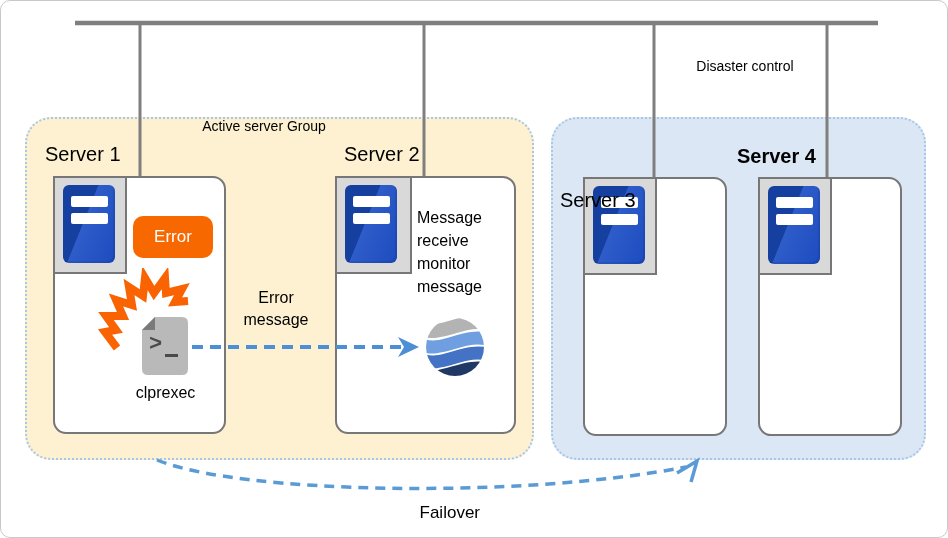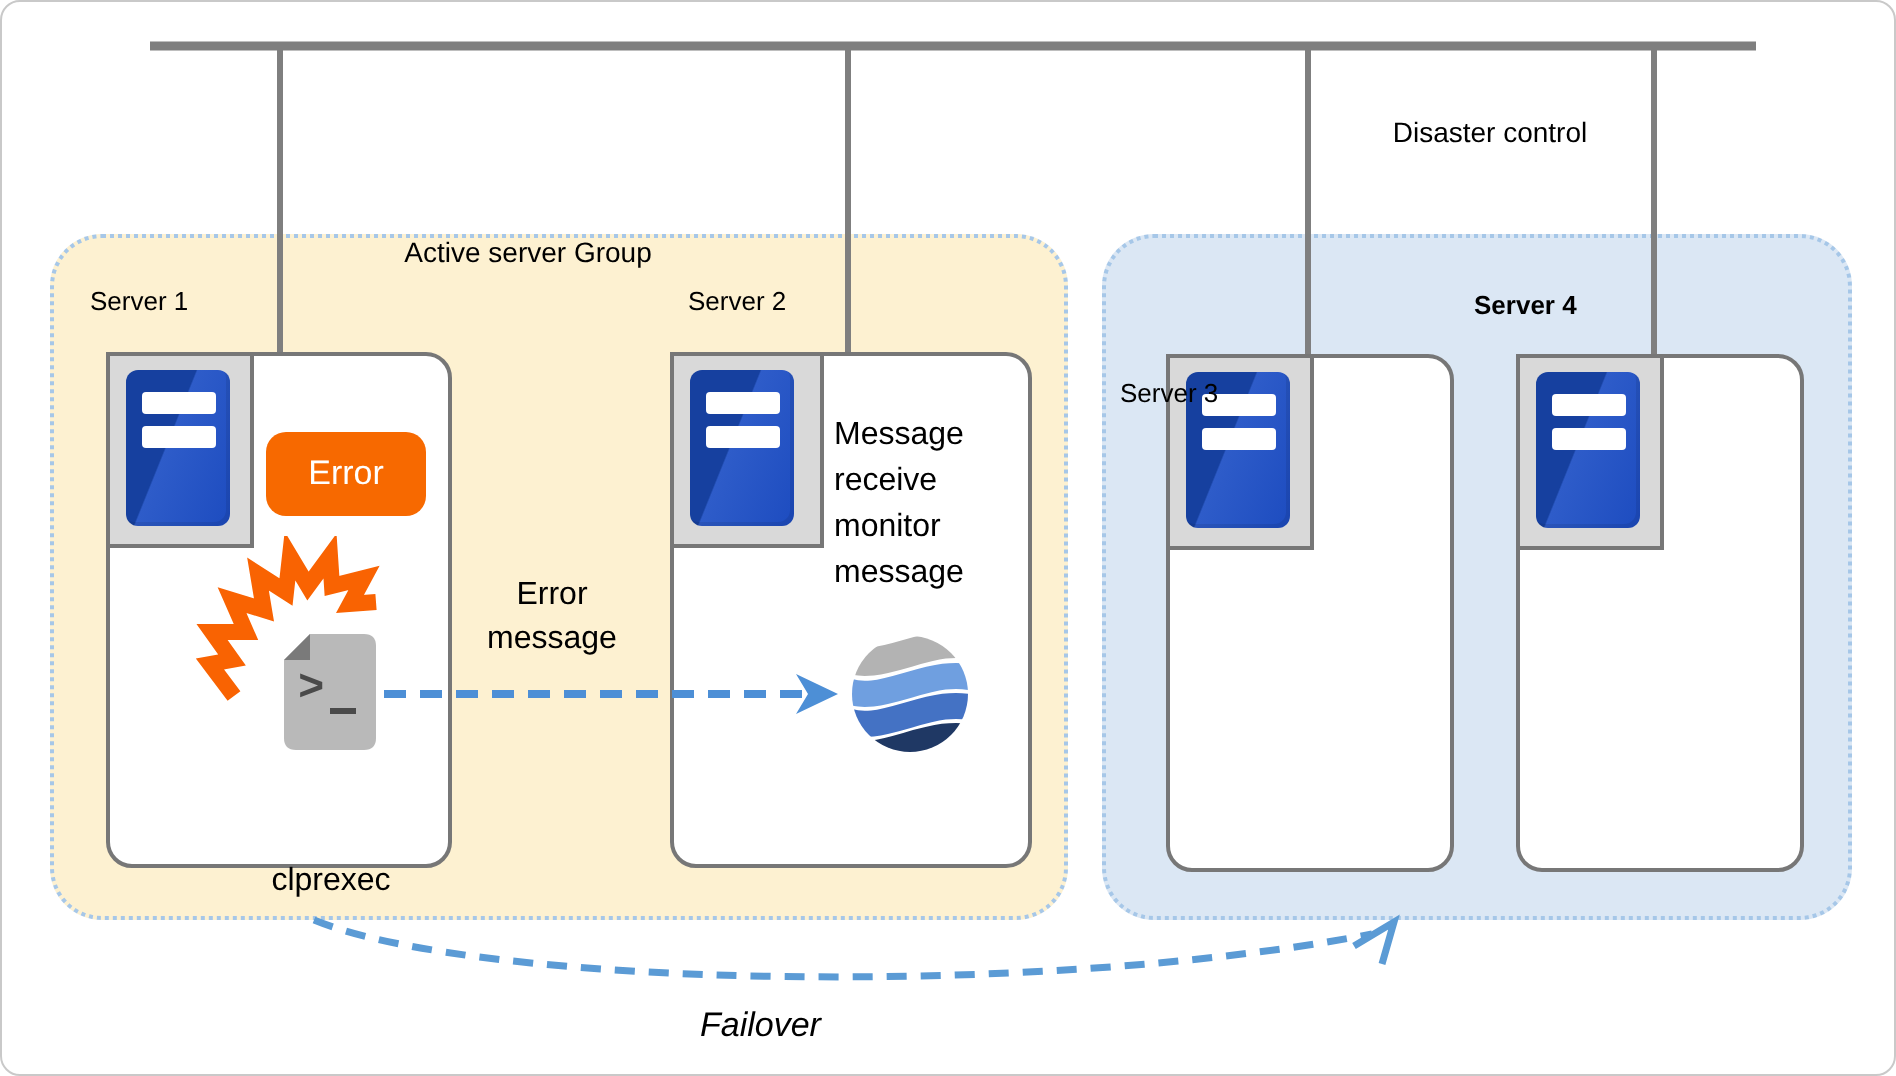--- a/index.html
+++ b/index.html
@@ -17,21 +17,21 @@
   .group{position:absolute;border:2.5px dotted #a6c7e8;border-radius:26px;z-index:1;}
   .group.active{left:25px;top:117px;width:505px;height:339px;background:#fdf1d1;}
   .group.disaster{left:551px;top:117px;width:371px;height:339px;background:#dbe7f4;}
 
   
   .group-label{position:absolute;z-index:6;font-size:14px;line-height:21px;text-align:center;}
   .group-label.active{left:158px;top:77px;width:212px;margin-top:39px;}
   .group-label.disaster{left:645px;top:56px;width:200px;}
 
   
-  .server-name{position:absolute;z-index:6;font-size:13px;}
+  .server-name{position:absolute;z-index:6;font-size:20px;}
   .server-name.s1{left:45px;top:143px;}
   .server-name.s2{left:344px;top:143px;}
   .server-name.s3{left:560px;top:145px;margin-top:44px;}
   .server-name.s4{left:737px;top:145px;font-weight:bold;}
 
   
   .server-box{position:absolute;background:#ffffff;border:2.5px solid #777777;border-radius:13px;z-index:5;}
   .server-box.s1{left:53px;top:176px;width:169px;height:254px;}
   .server-box.s2{left:335px;top:176px;width:177px;height:254px;}
   .server-box.s3{left:583px;top:177px;width:140px;height:255px;}
@@ -52,32 +52,32 @@
 
   
   .error-badge{position:absolute;left:133px;top:216px;width:80px;height:42px;z-index:7;
     background:#f76900;border-radius:10px;color:#ffffff;font-size:17px;
     display:flex;align-items:center;justify-content:center;}
 
   
   .spark-icon{position:absolute;left:92px;top:268px;z-index:6;}
   .script-icon{position:absolute;left:142px;top:317px;z-index:7;}
   .clprexec-label{position:absolute;left:108px;top:384px;width:115px;z-index:7;
-    text-align:center;font-size:16px;margin-top:48px;}
+    text-align:center;font-size:16px;}
 
   
   .resource-text{position:absolute;left:417px;top:206px;width:100px;z-index:7;
     font-size:16px;line-height:23px;}
   .globe-icon{position:absolute;left:426px;top:318px;z-index:7;}
 
   
   .error-msg-label{position:absolute;left:226px;top:287px;width:100px;z-index:7;
     text-align:center;font-size:16px;line-height:22px;}
   .failover-label{position:absolute;left:350px;top:503px;width:130px;z-index:7;
-    text-align:left;font-size:17px;font-style:italic;}
+    text-align:right;font-size:17px;}
 </style>
 </head>
 <body>
 
 <div class="canvas">
   <div class="frame"></div>
 
   <svg class="layer lines-layer" viewBox="0 0 948 538">
     <line x1="75" y1="23" x2="878" y2="23" stroke="#7f7f7f" stroke-width="4.5"></line>
     <line x1="140" y1="23" x2="140" y2="180" stroke="#7f7f7f" stroke-width="3"></line>

